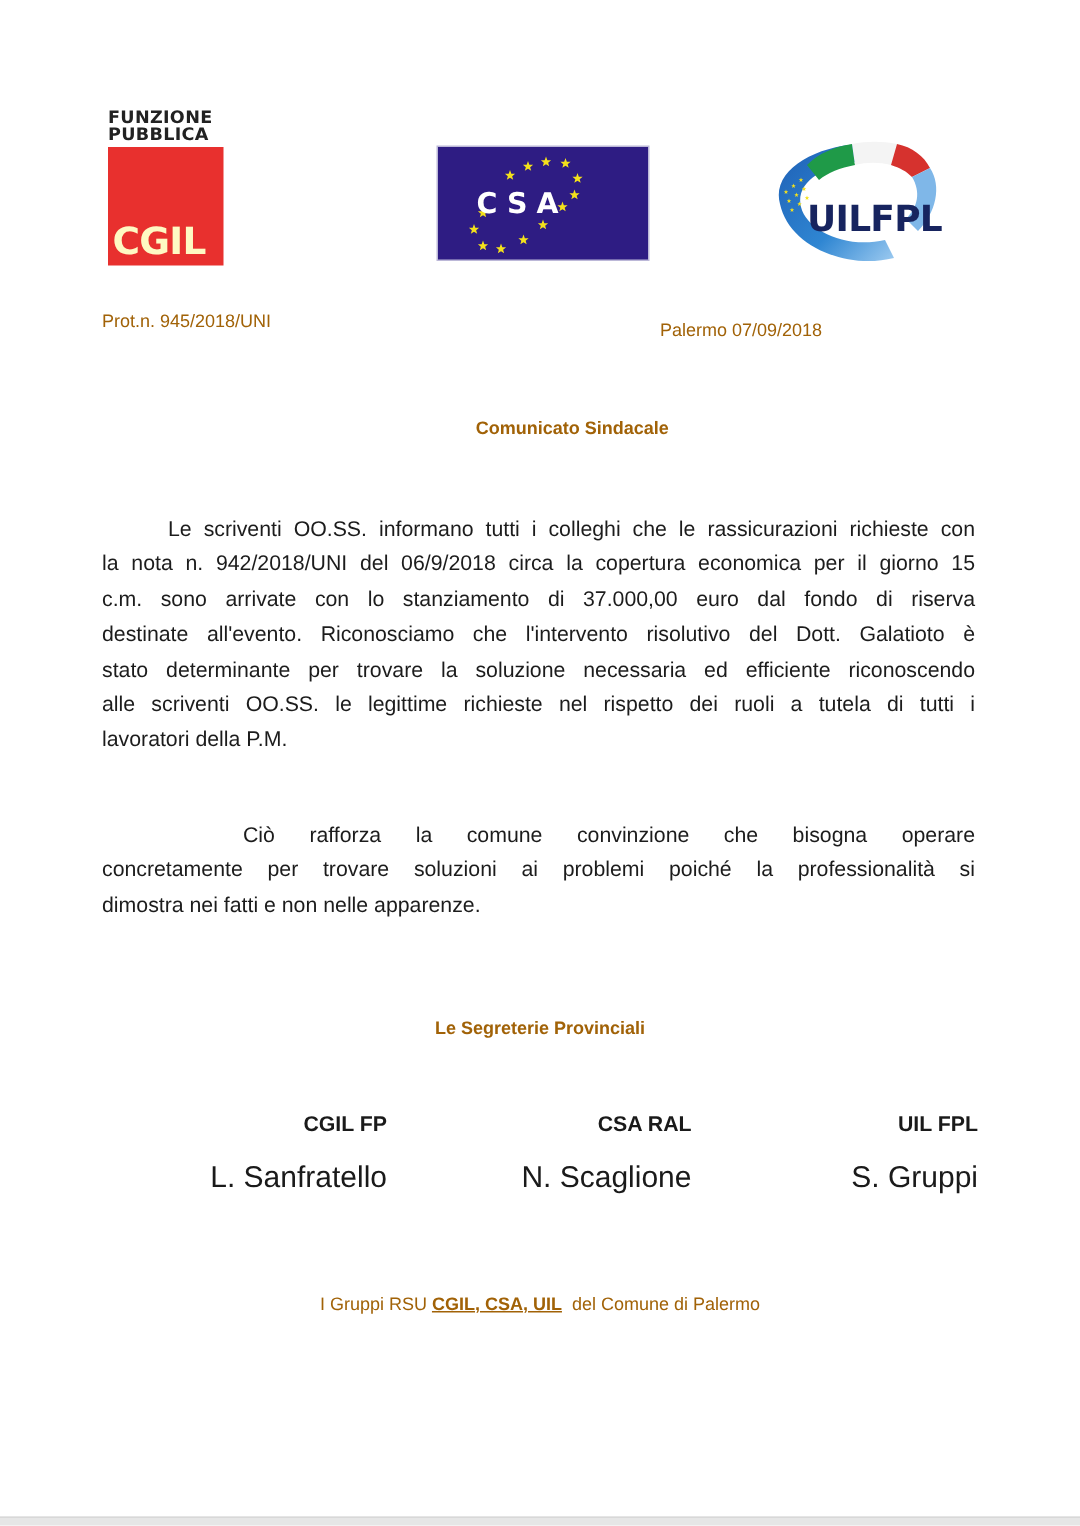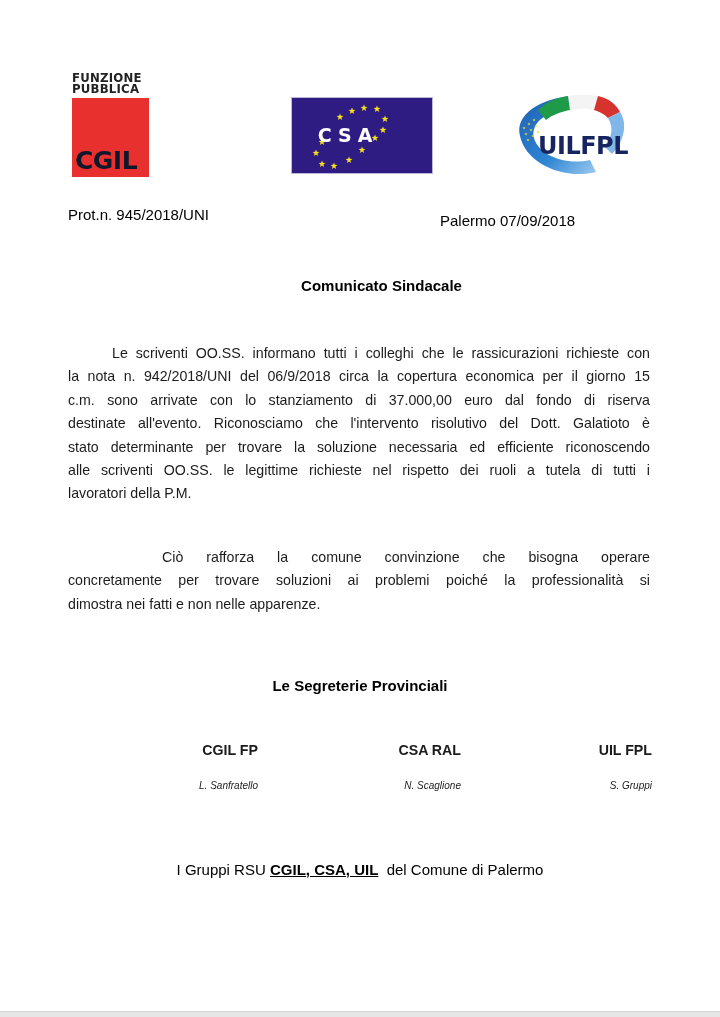--- a/index.html
+++ b/index.html
@@ -54,21 +54,21 @@
       width: 77px;
       height: 79px;
       background: #e8302e;
     }
     .logo-cgil .cgil-word {
       position: absolute;
       left: 3px; bottom: 2px;
       font-family: "DejaVu Sans", sans-serif;
       font-weight: 900;
       font-size: 25px;
-      color: #0f172a;
+      color: #fef9c3;
       letter-spacing: -0.5px;
     }
 
     .logo-csa {
       position: absolute;
       left: 292px; top: 98px;
       width: 140px;
       height: 75px;
       background: #2e1c83;
       box-shadow: 0 0 0 1px #bcb8d8;
@@ -78,23 +78,23 @@
     .logo-uil {
       position: absolute;
       left: 512px; top: 84px;
       width: 130px;
       height: 100px;
     }
 
     
     .text {
       position: absolute;
-      font-size: 15px;
+      font-size: 12px;
       line-height: 23px;
-      color: #000000;
+      color: #a16207;
       white-space: nowrap;
     }
     .prot { left: 68px; top: 203px; }
     .date { left: 440px; top: 209px; }
     .title {
       left: 0; width: 763px; top: 274px;
       text-align: center;
       font-weight: bold;
     }
     .body-block {
@@ -131,22 +131,21 @@
       text-align: right;
     }
     .sig-col .org {
       display: block;
       font-weight: bold;
       font-size: 14.2px;
       line-height: 23px;
     }
     .sig-col .name {
       display: block;
-      font-style: italic;
-      font-size: 10px;
+      font-size: 20px;
       line-height: 23px;
       margin-top: 12px;
     }
     .sig-cgil { left: 78px; }
     .sig-csa { left: 281px; }
     .sig-uil { left: 472px; }
 
     .footer-line {
       left: 0; width: 720px; top: 858px;
       text-align: center;

